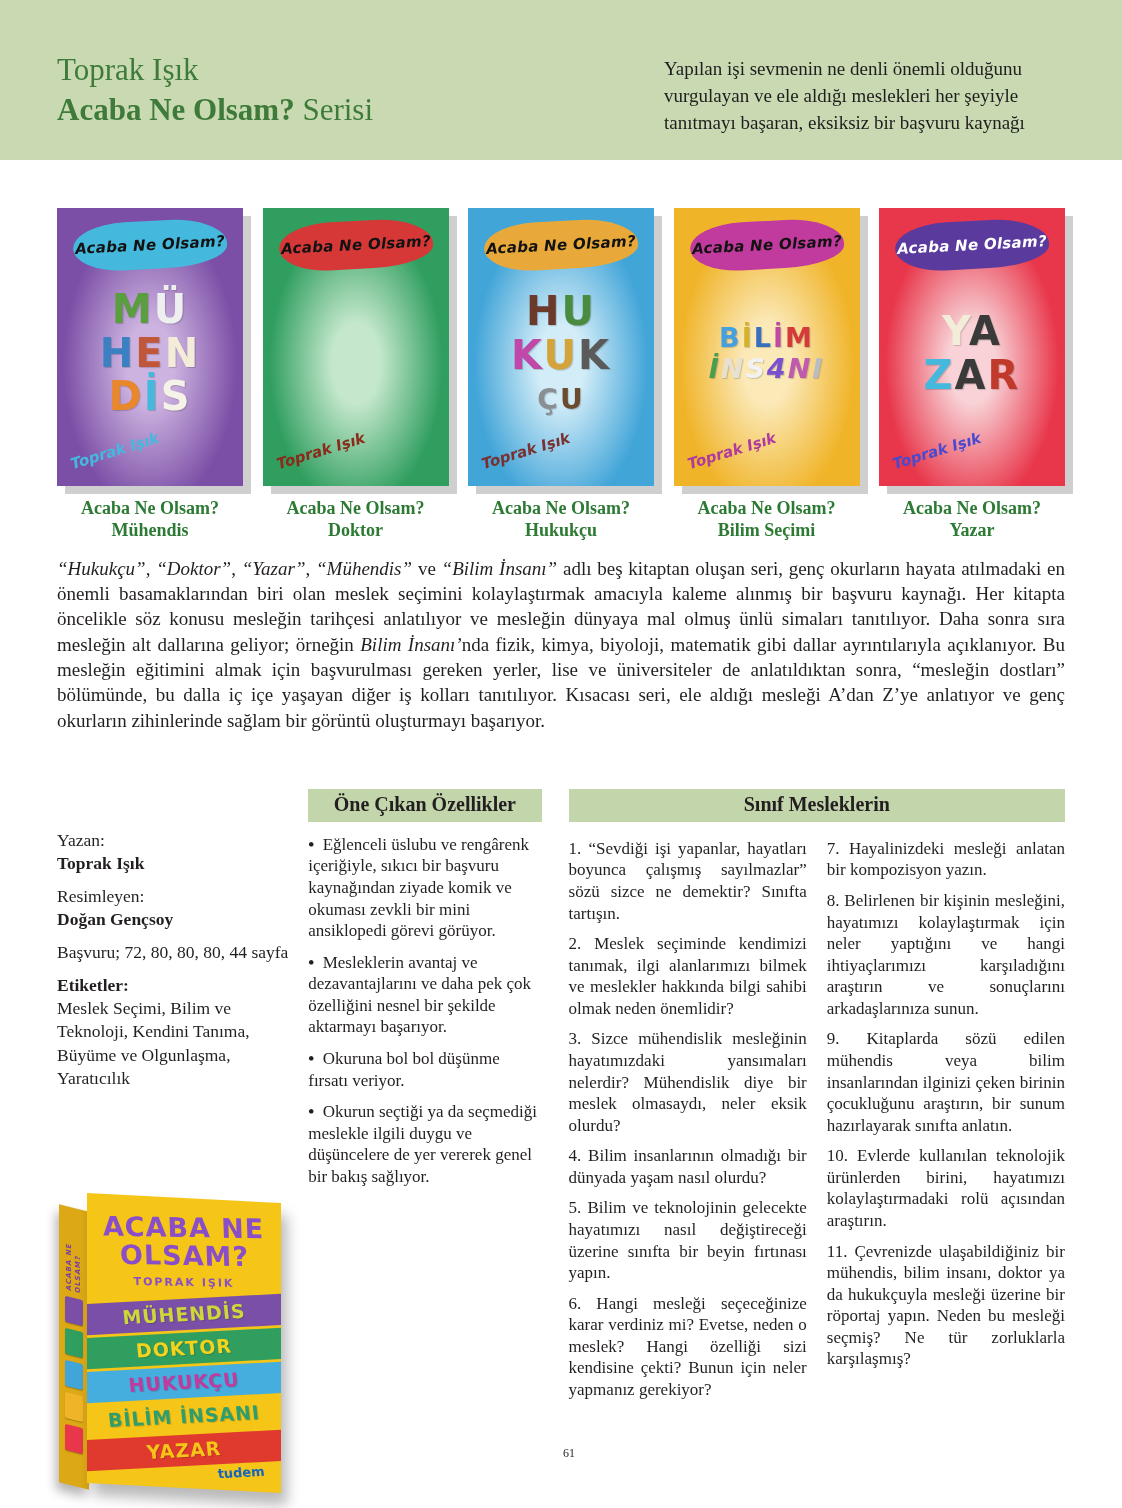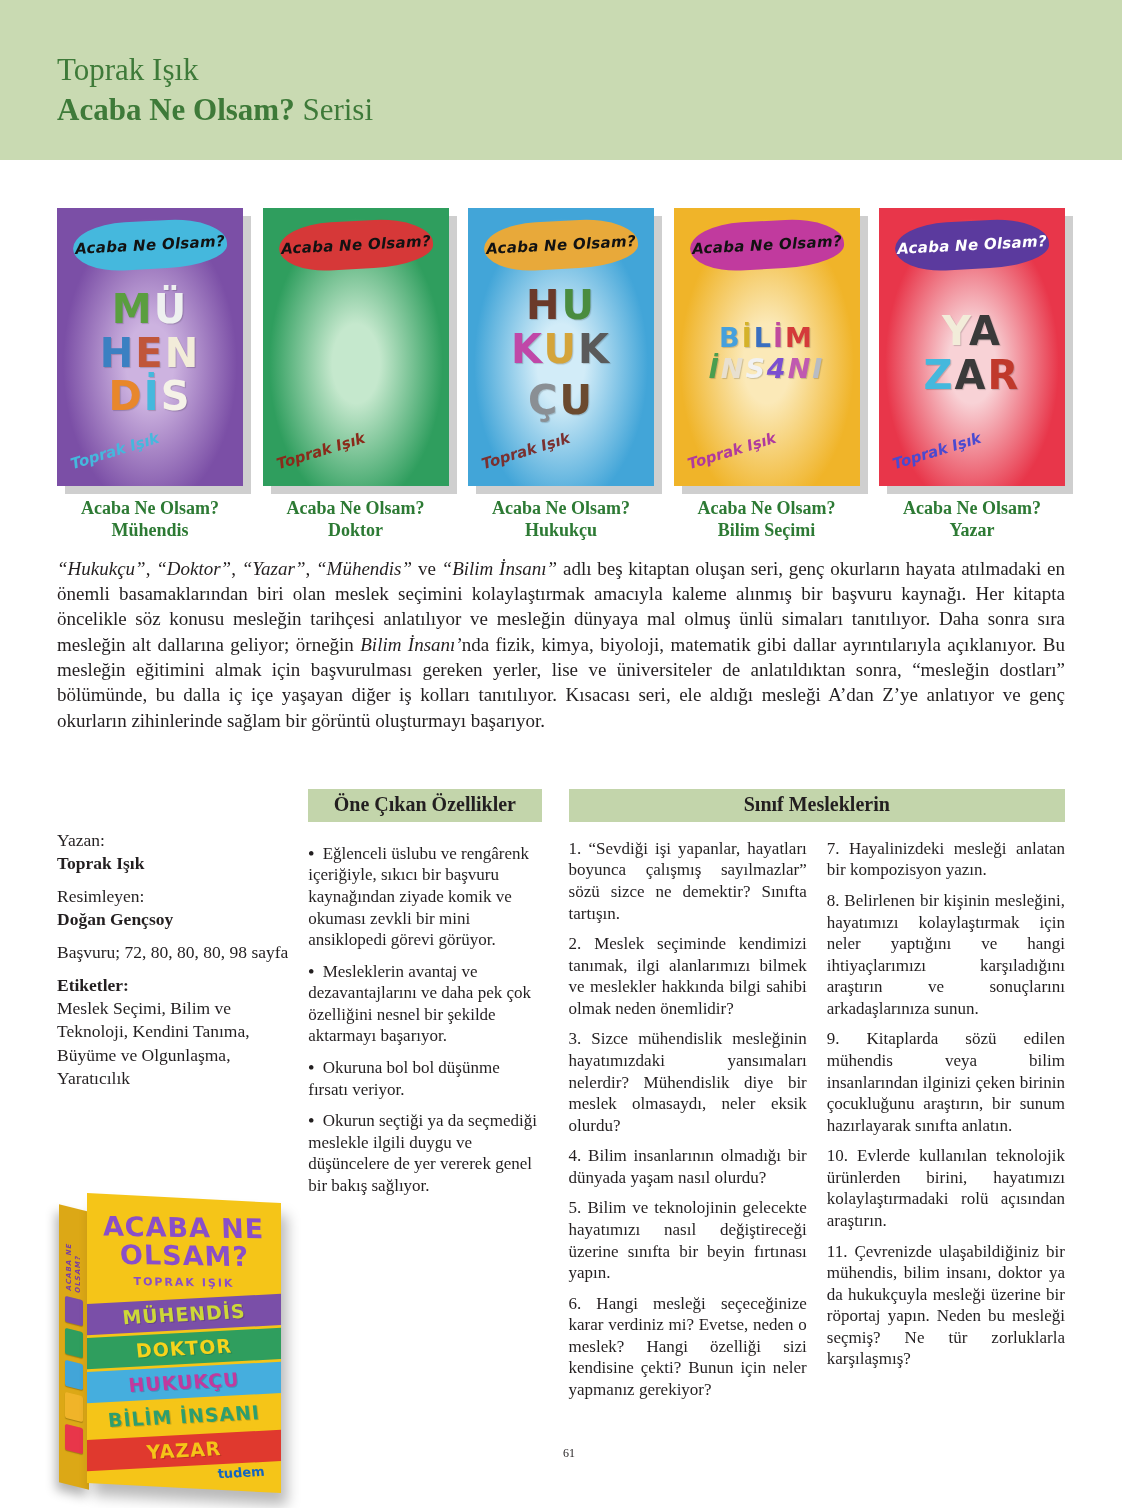--- a/index.html
+++ b/index.html
@@ -37,21 +37,21 @@
   .description{margin:14px 57px 0;font-size:19px;line-height:1.33;text-align:justify;}
   .description .it{font-style:italic;}
   
   .columns{display:flex;padding:0 57px;margin-top:56px;align-items:flex-start;}
   .info-col{width:248px;margin-right:5px;font-size:17.5px;line-height:1.32;margin-top:40px;}
   .info-col p{margin:0 0 10px;}
   .features-col{width:235px;margin-right:27px;}
   .activities-col{width:500px;}
   .col-header{background:#c3d5ab;text-align:center;font-weight:bold;font-size:20px;
     padding:4px 0 6px;}
-  .feat-list{margin-top:21px;}
+  .feat-list{margin-top:12px;}
   .feat{margin:0 0 10px;font-size:17px;line-height:1.27;}
   .feat .bullet{font-weight:bold;}
   .two-col{display:flex;gap:20px;margin-top:16px;}
   .sub-col{flex:1;}
   .act{margin:0 0 9px;font-size:17px;line-height:1.27;text-align:justify;}
   
   .boxset{position:relative;width:226px;height:300px;margin-top:108px;}
   .box-spine{position:absolute;left:2px;top:10px;width:30px;height:278px;background:#dca816;
     transform:skewY(14deg);box-shadow:-3px 8px 10px rgba(0,0,0,.3);
     display:flex;flex-direction:column;align-items:center;padding-top:6px;box-sizing:border-box;}
@@ -78,20 +78,21 @@
     font-size:12px;}
 </style>
 </head>
 <body>
 
 <header class="top-band">
   <div class="title-block">
     <div class="title-line">Toprak Işık</div>
     <div class="title-line"><b>Acaba Ne Olsam?</b><span> Serisi</span></div>
   </div>
+  <div class="band-quote">Yapılan işi sevmenin ne denli önemli olduğunu vurgulayan ve ele aldığı meslekleri her şeyiyle tanıtmayı başaran, eksiksiz bir başvuru kaynağı</div>
 </header>
 
 <section class="covers-row">
     <figure class="cover-block">
       <div class="cover" style="background: radial-gradient(at 50% 56%, rgb(205, 179, 224) 0%, rgb(205, 179, 224) 18%, rgb(123, 79, 166) 66%);">
         <div class="blob" style="background: rgb(69, 184, 221); color: rgb(18, 18, 18);">Acaba Ne Olsam?</div>
         <div class="words">
           <div class="word-row" style="font-size: 40px;"><span style="color: rgb(90, 158, 63);">M</span><span style="color: rgb(238, 240, 240);">Ü</span></div>
           <div class="word-row" style="font-size: 40px;"><span style="color: rgb(59, 128, 194);">H</span><span style="color: rgb(192, 86, 58);">E</span><span style="color: rgb(242, 236, 217);">N</span></div>
           <div class="word-row" style="font-size: 40px;"><span style="color: rgb(232, 135, 43);">D</span><span style="color: rgb(69, 184, 221);">İ</span><span style="color: rgb(245, 242, 232);">S</span></div>
@@ -112,21 +113,21 @@
         <div>Acaba Ne Olsam?</div>
         <div>Doktor</div>
       </figcaption>
     </figure>
     <figure class="cover-block">
       <div class="cover" style="background: radial-gradient(at 50% 56%, rgb(210, 236, 248) 0%, rgb(210, 236, 248) 18%, rgb(66, 165, 216) 66%);">
         <div class="blob" style="background: rgb(232, 169, 58); color: rgb(18, 18, 18);">Acaba Ne Olsam?</div>
         <div class="words">
           <div class="word-row" style="font-size: 40px;"><span style="color: rgb(107, 58, 42);">H</span><span style="color: rgb(74, 140, 63);">U</span></div>
           <div class="word-row" style="font-size: 40px;"><span style="color: rgb(192, 72, 168);">K</span><span style="color: rgb(212, 164, 58);">U</span><span style="color: rgb(90, 90, 90);">K</span></div>
-          <div class="word-row" style="font-size: 40px; margin-top: 7px;"><span style="color: rgb(138, 143, 148);">Ç</span><span style="color: rgb(107, 74, 47);">U</span></div>
+          <div class="word-row" style="font-size: 28px; margin-top: 7px;"><span style="color: rgb(138, 143, 148);">Ç</span><span style="color: rgb(107, 74, 47);">U</span></div>
         </div>
         <div class="signature" style="color: rgb(122, 48, 48);">Toprak Işık</div>
       </div>
       <figcaption class="caption">
         <div>Acaba Ne Olsam?</div>
         <div>Hukukçu</div>
       </figcaption>
     </figure>
     <figure class="cover-block">
       <div class="cover" style="background: radial-gradient(at 50% 56%, rgb(251, 233, 184) 0%, rgb(251, 233, 184) 18%, rgb(240, 180, 41) 66%);">
@@ -164,21 +165,21 @@
 
   <div class="info-col">
     <p>
       <span>Yazan:</span><br>
       <b>Toprak Işık</b>
     </p>
     <p>
       <span>Resimleyen:</span><br>
       <b>Doğan Gençsoy</b>
     </p>
-    <p>Başvuru; 72, 80, 80, 80, 98 sayfa</p>
+    <p>Başvuru; 72, 80, 80, 80, 44 sayfa</p>
     <p>
       <b>Etiketler:</b><br>
       <span>Meslek Seçimi, Bilim ve Teknoloji, Kendini Tanıma, Büyüme ve Olgunlaşma, Yaratıcılık</span>
     </p>
 
     <div class="boxset">
       <div class="box-spine">
         <div class="spine-title">ACABA NE OLSAM?</div>
         <div>
             <div class="spine-thumb" style="background: rgb(123, 79, 166);"></div>

